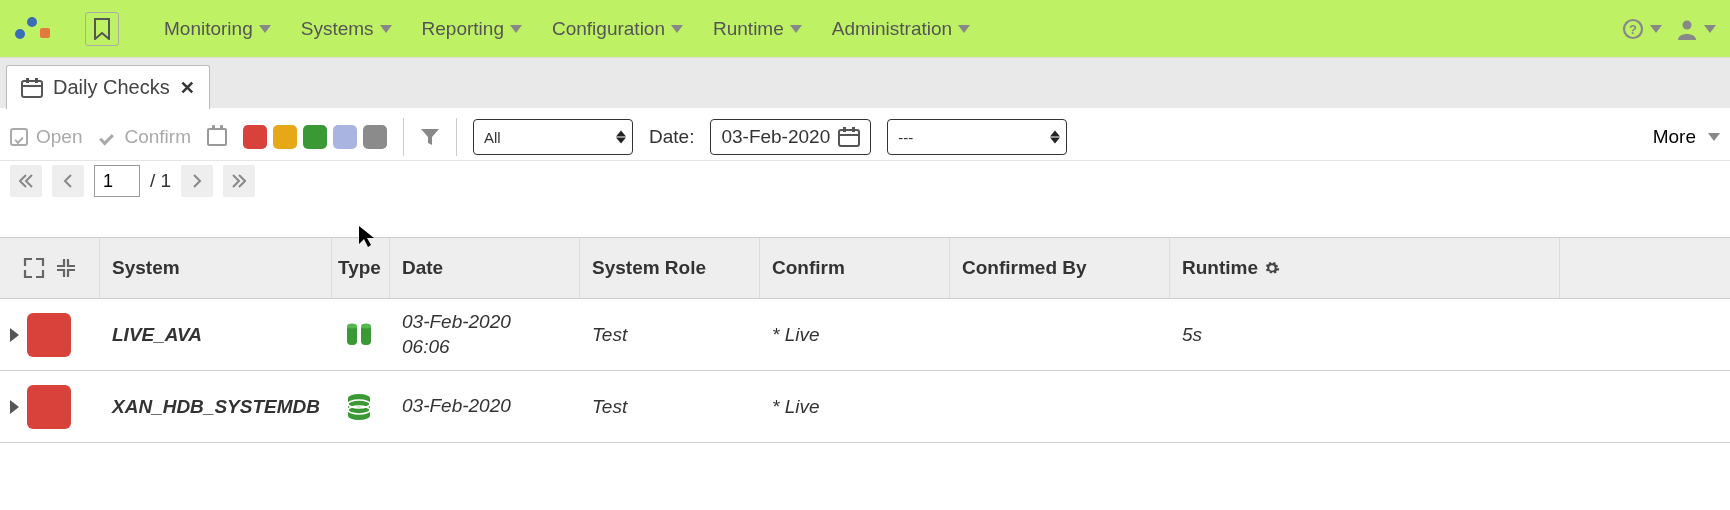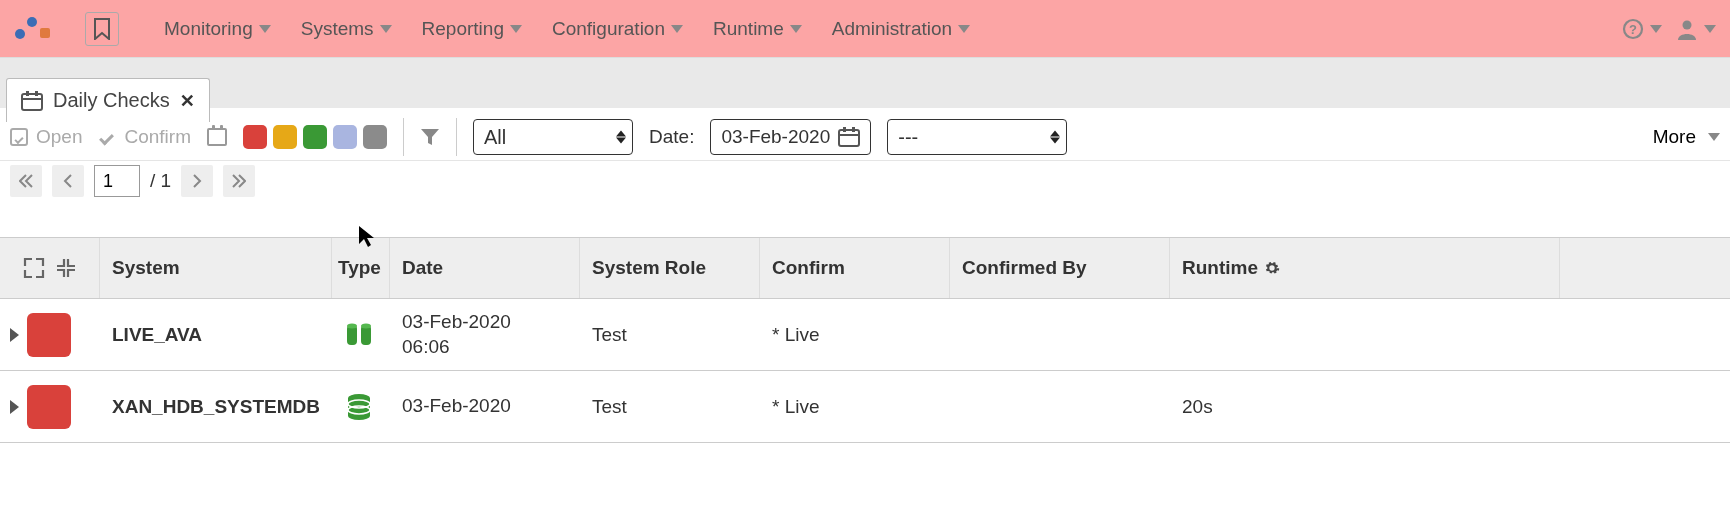--- a/index.html
+++ b/index.html
@@ -1,58 +1,58 @@
 <!DOCTYPE html>
 <html><head>
 <meta charset="utf-8">
 <style>
   * { box-sizing: border-box; }
   html, body { margin:0; padding:0; font-family: Arial, Helvetica, sans-serif; color:#333; font-size:19px; background:#fff; }
-  .topbar { background:#fca5a5; display:flex; align-items:center; padding:18px 14px; gap:29px; border-bottom:1px solid #ddd; height:58px;}
+  .topbar { background:#bef264; display:flex; align-items:center; padding:18px 14px; gap:29px; border-bottom:1px solid #ddd; height:58px;}
   .logo { display:flex; align-items:center; gap:4px; }
   .bookmark-frame { width:34px; height:34px; border:1px solid #aaa; border-radius:3px; display:flex; align-items:center; justify-content:center; }
   .menu { display:flex; align-items:center; gap:30px; margin-left:16px;}
   .menu-item { display:flex; align-items:center; gap:6px; color:#555; cursor:pointer;}
   .caret-down { width:0; height:0; border-left:6px solid transparent; border-right:6px solid transparent; border-top:8px solid #888;}
   .topbar-right { margin-left:auto; display:flex; align-items:center; gap:14px; color:#888;}
   .tab-strip { background:#e9e9e9; padding:0 6px; display:flex; align-items:flex-end; height:50px; }
-  .tab { background:#fff; border:1px solid #bbb; border-bottom:none; border-radius:3px 3px 0 0; padding:10px 14px; display:flex; align-items:center; gap:10px; font-size:20px; color:#444; position:relative; top:14px;}
+  .tab { background:#fff; border:1px solid #bbb; border-bottom:none; border-radius:3px 3px 0 0; padding:10px 14px; display:flex; align-items:center; gap:10px; font-size:20px; color:#444; position:relative; top:1px;}
   .close-x { font-weight:bold; color:#333; cursor:pointer; font-size:18px;}
   .toolbar { background:#fff; border-bottom:1px solid #e5e5e5; padding:10px 10px 4px 10px; display:flex; flex-wrap:wrap; align-items:center; gap:16px; row-gap:10px;}
   .tool-btn { display:flex; align-items:center; gap:8px; color:#888; cursor:pointer;}
   .tool-btn.disabled { color:#aaa; }
   .open-icon { display:inline-block; position:relative; width:18px; height:18px; border:2px solid #aaa; border-radius:3px;}
   .open-icon::after{content:""; position:absolute; left:3px; top:7px; width:6px; height:3px; border-left:2px solid #aaa; border-bottom:2px solid #aaa; transform:rotate(-45deg);}
   .check-icon { width:18px; height:18px; position:relative;}
   .check-icon::after{content:""; position:absolute; left:2px; top:6px; width:10px; height:5px; border-left:3px solid #aaa; border-bottom:3px solid #aaa; transform:rotate(-45deg);}
   .cal-icon { width:20px; height:18px; border:2px solid #999; border-radius:2px; position:relative;}
   .cal-icon::before{content:""; position:absolute; top:-5px; left:3px; width:3px; height:5px; background:#999; border-radius:1px; box-shadow:8px 0 0 #999;}
   .status-chips { display:flex; gap:6px; align-items:center;}
   .chip { width:24px; height:24px; border-radius:5px; cursor:pointer;}
   .red { background:#d9413b;}
   .orange{ background:#e6a817;}
   .green{ background:#3a9935;}
   .bluel{ background:#a9b5e0;}
   .gray { background:#8b8b8b;}
   .vsep { width:1px; height:38px; background:#ccc; }
   .funnel { color:#888; cursor:pointer;}
-  .select { border:1.5px solid #333; border-radius:4px; padding:4px 26px 4px 10px; position:relative; min-width:160px; height:36px; display:flex; align-items:center; font-size:20px;}
+  .select { border:1.5px solid #333; border-radius:4px; padding:4px 26px 4px 10px; position:relative; min-width:160px; height:36px; display:flex; align-items:center; font-size:15px;}
   .select2{ border:1.5px solid #333; border-radius:4px; padding:4px 10px; display:flex; align-items:center; gap:8px; height:36px;}
   .spin { position:absolute; right:6px; top:50%; transform:translateY(-50%); display:flex; flex-direction:column; gap:1px;}
   .arr-up{width:0;height:0;border-left:5px solid transparent;border-right:5px solid transparent;border-bottom:6px solid #222;}
   .arr-dn{width:0;height:0;border-left:5px solid transparent;border-right:5px solid transparent;border-top:6px solid #222;}
   .date-label{color:#333;}
   .more-wrap{ margin-left:auto; display:flex; align-items:center; gap:12px; color:#000000; cursor:pointer;}
   .pager { padding:4px 10px 12px 10px; display:flex; align-items:center; gap:10px; background:#fff;}
   .pg-btn{ width:32px; height:32px; background:#eee; display:flex; align-items:center; justify-content:center; color:#777; border-radius:2px; cursor:pointer;}
   .pg-input{ width:46px; height:32px; border:1px solid #999; text-align:left; padding:0 8px; font-size:18px;}
   .table-wrap{ width:100%;margin-top:28px; }
   .thead-row{ display:grid; grid-template-columns:100px 232px 58px 190px 180px 190px 220px 1fr 170px; background:#eee; border-top:1px solid #ccc; border-bottom:1px solid #ccc; align-items:center; height:62px;}
   .th{ padding:0 12px; font-weight:700; color:#333; border-right:1px solid #ddd; height:100%; display:flex; align-items:center; gap:6px;}
-  .row{ display:grid; grid-template-columns:100px 232px 58px 190px 180px 190px 220px 1fr 170px; border-bottom:1px solid #ccc; align-items:center; min-height:72px;}
+  .row{ display:grid; grid-template-columns:100px 232px 58px 190px 180px 190px 220px 1fr 170px; border-bottom:1px solid #ccc; align-items:center; min-height:72px;font-style:italic;}
   .cell{ padding:10px 12px; color:#333;}
   .cell.date-cell{ line-height:1.3; }
   .row-first{ display:flex; align-items:center; gap:8px; padding-left:10px;}
   .tri{ width:0;height:0;border-top:7px solid transparent;border-bottom:7px solid transparent;border-left:9px solid #555; cursor:pointer;}
   .status-sq{ width:44px; height:44px; background:#d9413b; border-radius:6px;}
   .sysname{ font-weight:700;}
   .type-icon{ width:30px; height:30px;}
   .gear{ width:16px; height:16px;}
   svg { display:block;}
   .cursor-arrow{position:absolute;}
@@ -268,20 +268,21 @@
         <ellipse cx="22" cy="6" rx="5" ry="2.5" fill="#55b84f"></ellipse>
       </svg>
     </div>
     <div class="cell date-cell">
       <div>03-Feb-2020</div>
       <div>06:06</div>
     </div>
     <div class="cell">Test</div>
     <div class="cell">* Live</div>
     <div class="cell"></div>
+    <div class="cell">5s</div>
     <div class="cell"></div>
   </div>
 
   <div class="row">
     <div class="row-first">
       <div class="tri"></div>
       <div class="status-sq"></div>
     </div>
     <div class="cell sysname">XAN_HDB_SYSTEMDB</div>
     <div class="cell">
@@ -291,20 +292,19 @@
         <ellipse cx="15" cy="12" rx="11" ry="4" fill="none" stroke="#fff" stroke-width="1.5"></ellipse>
         <ellipse cx="15" cy="18" rx="11" ry="4" fill="none" stroke="#fff" stroke-width="1.5"></ellipse>
       </svg>
     </div>
     <div class="cell date-cell">
       <div>03-Feb-2020</div>
     </div>
     <div class="cell">Test</div>
     <div class="cell">* Live</div>
     <div class="cell"></div>
-    <div class="cell">20s</div>
     <div class="cell"></div>
   </div>
 </div>
 
 <svg class="cursor-arrow" style="left:358px; top:225px;" width="18" height="24" viewBox="0 0 18 24">
     <path d="M1 1 L1 19 L6 14 L10 22 L13 20 L9 13 L16 13 Z" fill="#000"></path>
   </svg>
 
 </body></html>

